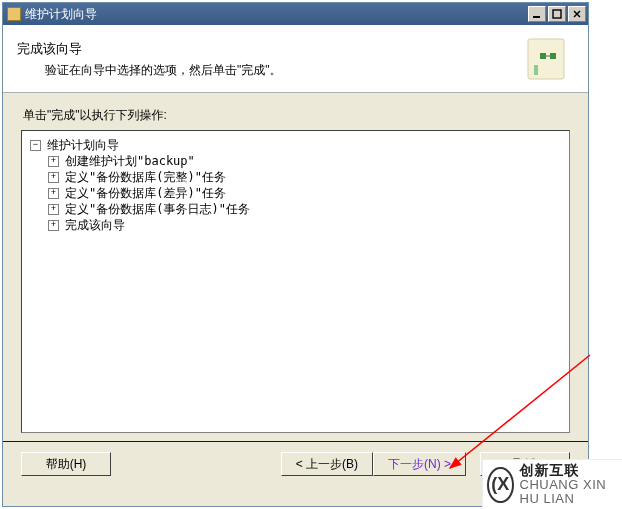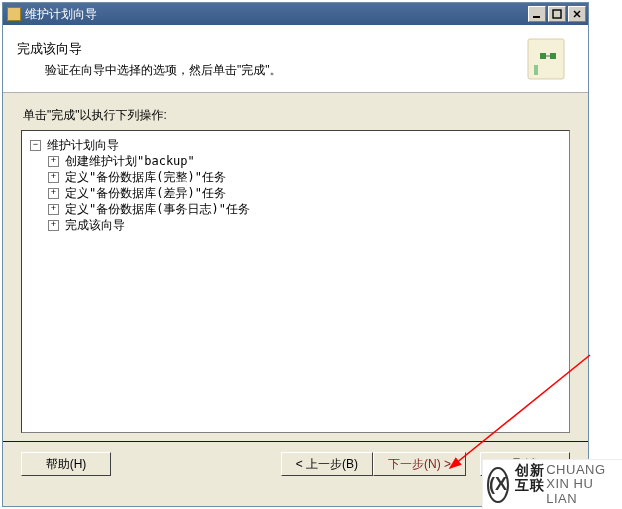--- a/index.html
+++ b/index.html
@@ -125,21 +125,21 @@
     border-left-color: #fff;
     border-right-color: #404040;
     border-bottom-color: #404040;
     font-size: 12px;
     font-family: inherit;
     display: inline-flex;
     align-items: center;
     justify-content: center;
     cursor: default;
   }
-  .btn[disabled] { color: #7f1d1d; align-items: center; }
+  .btn[disabled] { color: #6d28d9; align-items: center; }
   .arrow {
     position: absolute;
     pointer-events: none;
     z-index: 50;
   }
   .watermark {
     position: absolute;
     right: 0;
     bottom: 0;
     width: 140px;
@@ -158,21 +158,21 @@
     border: 2px solid #333;
     border-radius: 50%;
     display: flex;
     align-items: center;
     justify-content: center;
     font-weight: bold;
     font-size: 18px;
     color: #333;
     font-family: Arial, sans-serif;
   }
-  .watermark .wtxt { display: flex; flex-direction: row; line-height: 1.1; }
+  .watermark .wtxt { display: flex; flex-direction: column; line-height: 1.1; }
   .watermark .w1 { font-size: 14px; font-weight: bold; color: #222; letter-spacing: 1px; }
   .watermark .w2 { font-size: 13px; color: #666; letter-spacing: 0.5px; }
 </style>
 </head>
 <body>
 
 <div class="window">
 
   <div class="titlebar">
     <span class="ticon"></span>

